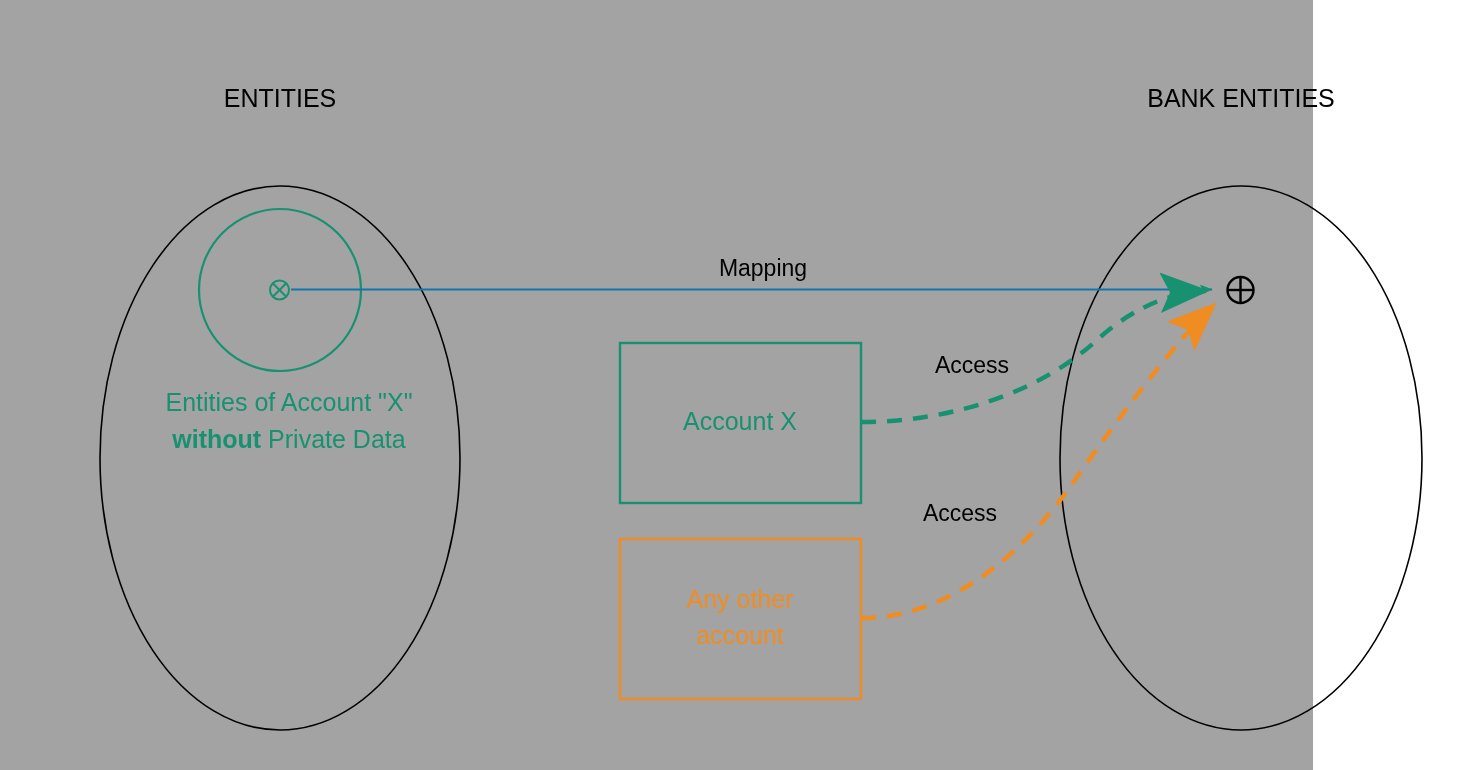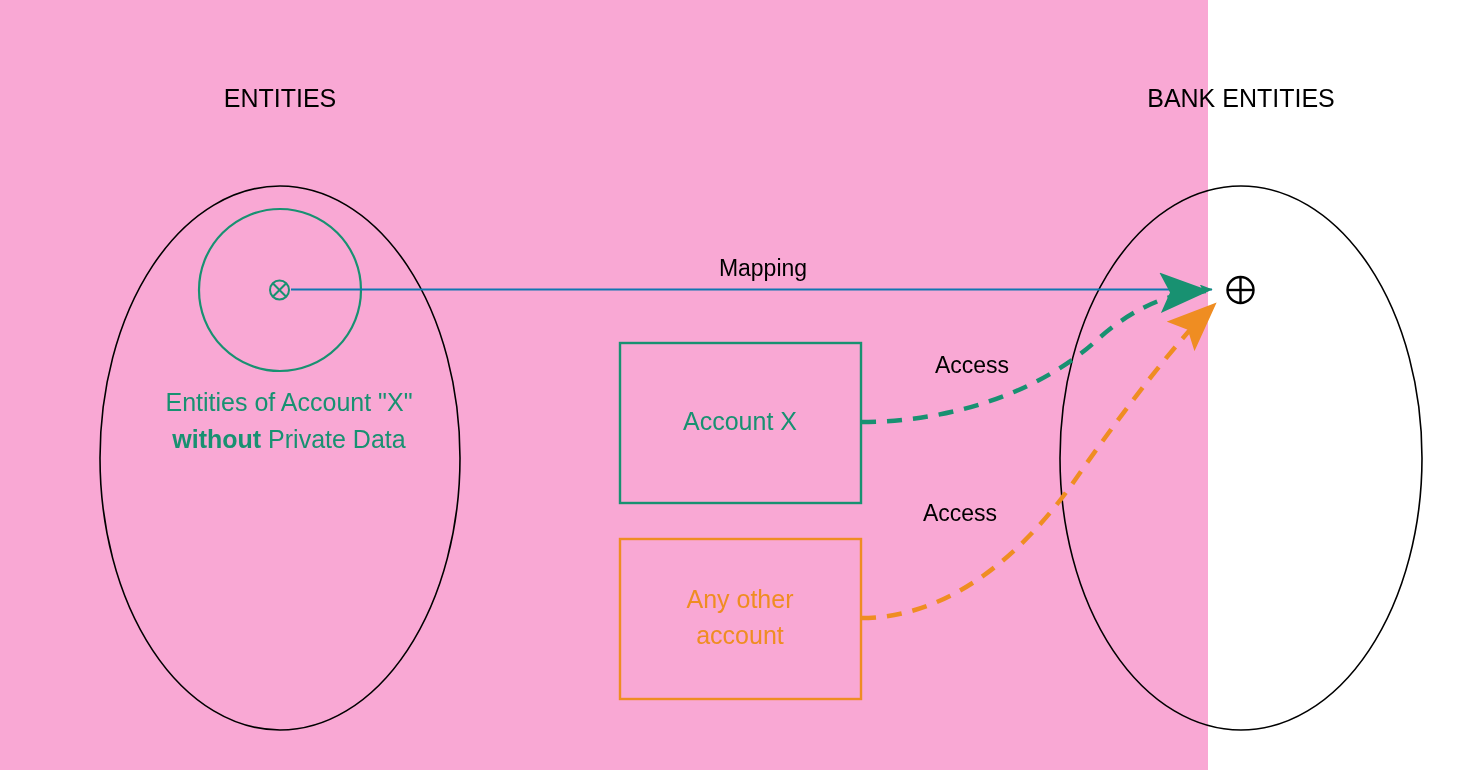--- a/index.html
+++ b/index.html
@@ -8,23 +8,23 @@
     background: #ffffff;
   }
   body {
     width: 1460px;
     height: 770px;
     font-family: "Liberation Sans", sans-serif;
     overflow: hidden;
   }
   #canvas {
     position: relative;
-    width: 1208px;
+    width: 1313px;
     height: 770px;
-    background: #f9a8d4;
+    background: #a3a3a3;
     text-align: right;
   }
   #diagram-svg {
     position: absolute;
     top: 0;
     left: 0;
     width: 1460px;
     height: 770px;
   }
   .hdr-label {

